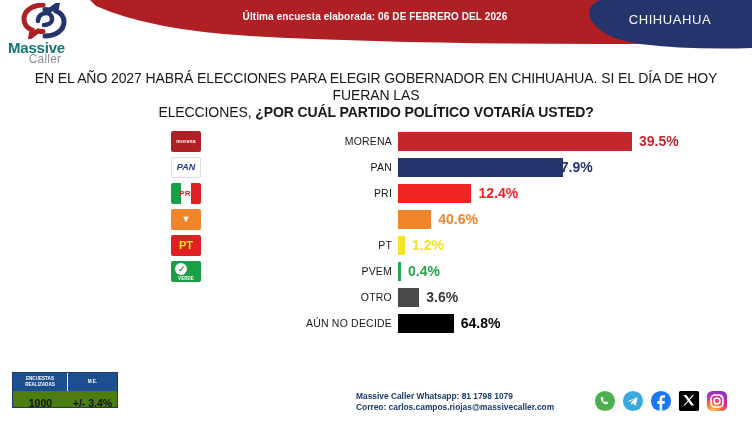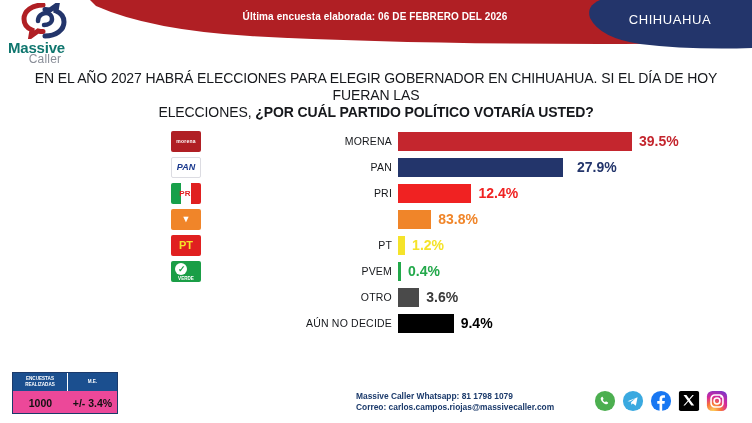--- a/index.html
+++ b/index.html
@@ -111,23 +111,23 @@
     position: absolute;
     font-size: 14px;
     font-weight: bold;
     white-space: nowrap;
   }
 
   
   .stats-box {
     position: absolute;
     top: 372px; left: 12px;
-    width: 106px; height: 42px;
+    width: 106px; height: 36px;
     border: 1px solid #1b3a6b;
-    background: #ec4899;
+    background: #4d7c0f;
   }
   .stats-head {
     display: flex;
     height: 18px;
     background: #1b4f8f;
   }
   .stats-head div {
     color: #ffffff;
     font-size: 4.6px;
     font-weight: bold;
@@ -207,21 +207,21 @@
       <div class="cat-label">MORENA</div>
       <div class="bar" style="width: 234px; background: rgb(196, 38, 46);"></div>
       <div class="bar-value" style="left: 639px; color: rgb(196, 38, 46);">39.5%</div>
     </div>
     <div class="row" style="top: 26px;">
       <div class="logo-cell">
         <div class="party-logo" style="background:#ffffff;color:#1b3a8f;font-size:9px;font-style:italic;border:1px solid #dcdce2;">PAN</div>
       </div>
       <div class="cat-label">PAN</div>
       <div class="bar" style="width: 165.281px; background: rgb(35, 53, 107);"></div>
-      <div class="bar-value" style="left: 577px; color: rgb(35, 53, 107); text-align: center;">27.9%</div>
+      <div class="bar-value" style="left: 553px; color: rgb(35, 53, 107); text-align: center;">27.9%</div>
     </div>
     <div class="row" style="top: 52px;">
       <div class="logo-cell">
         <div class="party-logo" style="background:#ffffff;color:#fff;font-size:8px;">
           <span style="position:absolute;left:0;top:0;bottom:0;width:33%;background:#17a04a"></span>
           <span style="position:absolute;left:33%;top:0;bottom:0;width:34%;background:#ffffff"></span>
           <span style="position:absolute;left:67%;top:0;bottom:0;width:33%;background:#e02020"></span>
           <span style="position:relative;color:#e02020;font-weight:bold;font-size:8px;">PRI</span>
         </div>
       </div>
@@ -229,21 +229,21 @@
       <div class="bar" style="width: 73.4582px; background: rgb(240, 34, 34);"></div>
       <div class="bar-value" style="left: 478.458px; color: rgb(240, 34, 34);">12.4%</div>
     </div>
     <div class="row" style="top: 78px;">
       <div class="logo-cell">
         <div class="party-logo" style="background:#f08529;color:#fff;font-size:5px;">
           <span style="position:relative;color:#fff;font-size:9px;line-height:9px;">▼</span>
         </div>
       </div>
       <div class="bar" style="width: 33.1747px; background: rgb(240, 133, 41);"></div>
-      <div class="bar-value" style="left: 438.175px; color: rgb(240, 133, 41);">83.8%</div>
+      <div class="bar-value" style="left: 438.175px; color: rgb(240, 133, 41);">40.6%</div>
     </div>
     <div class="row" style="top: 104px;">
       <div class="logo-cell">
         <div class="party-logo" style="background:#e02020;color:#f5e32a;font-size:11px;">PT</div>
       </div>
       <div class="cat-label">PT</div>
       <div class="bar" style="width: 7.10886px; background: rgb(245, 227, 42);"></div>
       <div class="bar-value" style="left: 412.109px; color: rgb(245, 227, 42);">1.2%</div>
     </div>
     <div class="row" style="top: 130px;">
@@ -259,21 +259,21 @@
       <div class="bar-value" style="left: 408px; color: rgb(34, 168, 74);">0.4%</div>
     </div>
     <div class="row" style="top: 156px;">
       <div class="cat-label">OTRO</div>
       <div class="bar" style="width: 21.3266px; background: rgb(74, 74, 74);"></div>
       <div class="bar-value" style="left: 426.327px; color: rgb(58, 58, 58);">3.6%</div>
     </div>
     <div class="row" style="top: 182px;">
       <div class="cat-label">AÚN NO DECIDE</div>
       <div class="bar" style="width: 55.6861px; background: rgb(0, 0, 0);"></div>
-      <div class="bar-value" style="left: 460.686px; color: rgb(0, 0, 0);">9.4%</div>
+      <div class="bar-value" style="left: 460.686px; color: rgb(0, 0, 0);">64.8%</div>
     </div>
   </div>
 
 <div class="stats-box">
   <div class="stats-head">
     <div class="sh1">ENCUESTAS REALIZADAS</div>
     <div class="sh2">M.E.</div>
   </div>
   <div class="stats-body">
     <div class="sb1">1000</div>

